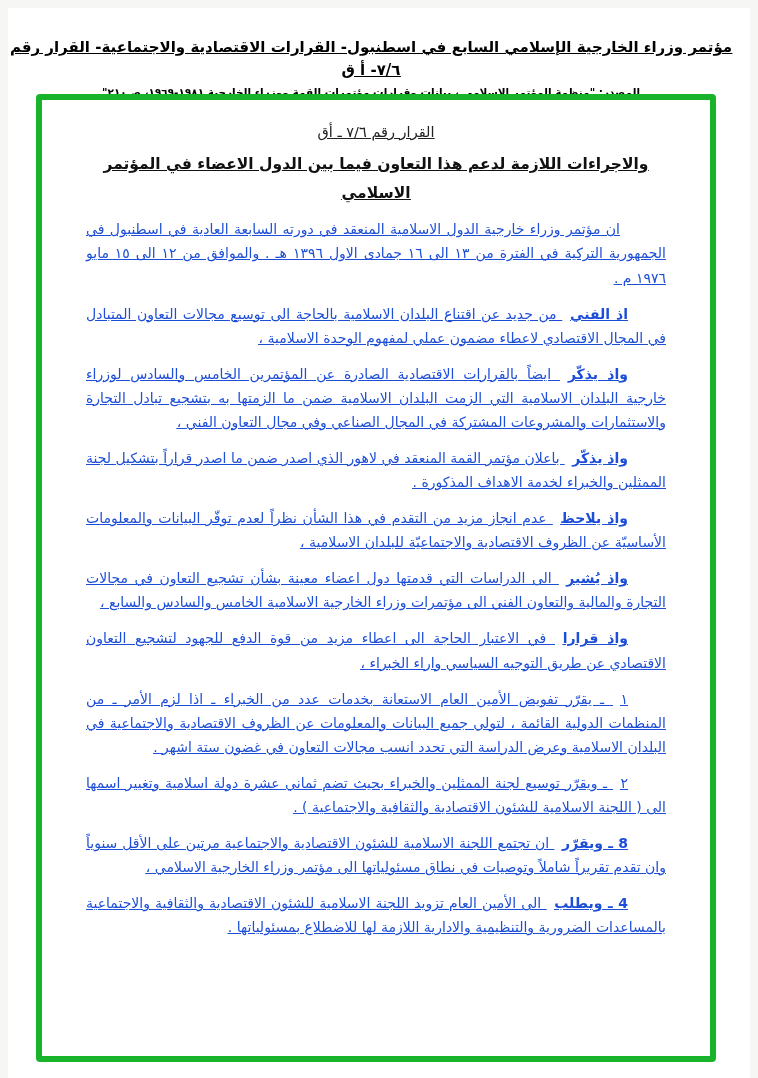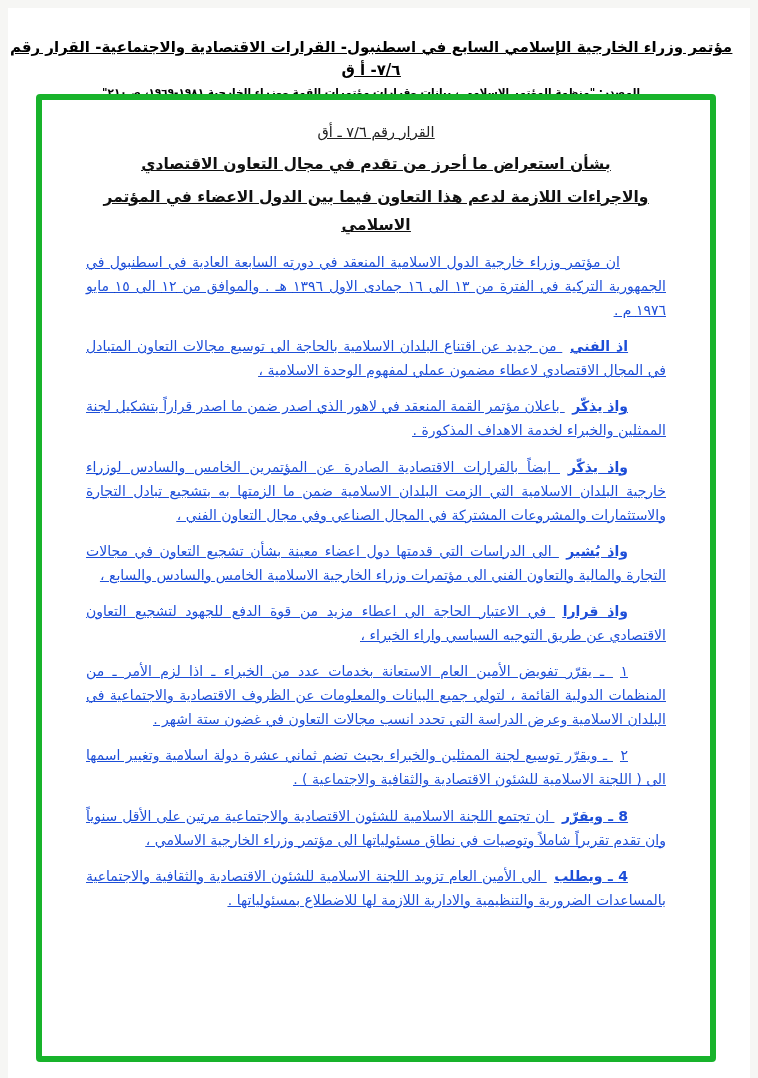--- a/index.html
+++ b/index.html
@@ -79,29 +79,29 @@
   <div class="doc-header">
     <div class="title-line">مؤتمر وزراء الخارجية الإسلامي السابع في اسطنبول- القرارات الاقتصادية والاجتماعية- القرار رقم ٧/٦- أ ق</div>
     <div class="source-line">المصدر: "منظمة المؤتمر الإسلامي ، بيانات وقرارات مؤتمرات القمة ووزراء الخارجية ١٩٦٩‎-‎١٩٨١، ص٢١٠"</div>
   </div>
 
   <div class="doc-card">
 
     <div class="res-number">القرار رقم ٧/٦ ـ أق</div>
 
     <div class="res-title">
-      <div>بشأن استعراض ما أحرز من تقدم في مجال التعاون الاقتصادي</div>
       <div>والاجراءات اللازمة لدعم هذا التعاون فيما بين الدول الاعضاء في المؤتمر الاسلامي</div>
     </div>
 
     <div class="body-text">
       <p class="para"><span class="lead"></span><span>ان مؤتمر وزراء خارجية الدول الاسلامية المنعقد في دورته السابعة العادية في اسطنبول في الجمهورية التركية في الفترة من ١٣ الى ١٦ جمادى الاول ١٣٩٦ هـ . والموافق من ١٢ الى ١٥ مايو ١٩٧٦ م .</span></p>
       <p class="para"><span class="lead">اذ الفني</span><span> من جديد عن اقتناع البلدان الاسلامية بالحاجة الى توسيع مجالات التعاون المتبادل في المجال الاقتصادي لاعطاء مضمون عملي لمفهوم الوحدة الاسلامية ،</span></p>
+      <p class="para"><span class="lead">واذ يذكّر</span><span> ايضاً بالقرارات الاقتصادية الصادرة عن المؤتمرين الخامس والسادس لوزراء خارجية البلدان الاسلامية التي الزمت البلدان الاسلامية ضمن ما الزمتها به بتشجيع تبادل التجارة والاستثمارات والمشروعات المشتركة في المجال الصناعي وفي مجال التعاون الفني ،</span></p>
       <p class="para"><span class="lead">واذ يذكّر</span><span> باعلان مؤتمر القمة المنعقد في لاهور الذي اصدر ضمن ما اصدر قراراً بتشكيل لجنة الممثلين والخبراء لخدمة الاهداف المذكورة .</span></p>
-      <p class="para"><span class="lead">واذ يذكّر</span><span> ايضاً بالقرارات الاقتصادية الصادرة عن المؤتمرين الخامس والسادس لوزراء خارجية البلدان الاسلامية التي الزمت البلدان الاسلامية ضمن ما الزمتها به بتشجيع تبادل التجارة والاستثمارات والمشروعات المشتركة في المجال الصناعي وفي مجال التعاون الفني ،</span></p>
+      <p class="para"><span class="lead">واذ يلاحظ</span><span> عدم انجاز مزيد من التقدم في هذا الشأن نظراً لعدم توفّر البيانات والمعلومات الأساسيّة عن الظروف الاقتصادية والاجتماعيّة للبلدان الاسلامية ،</span></p>
       <p class="para"><span class="lead">واذ يُشير</span><span> الى الدراسات التي قدمتها دول اعضاء معينة بشأن تشجيع التعاون في مجالات التجارة والمالية والتعاون الفني الى مؤتمرات وزراء الخارجية الاسلامية الخامس والسادس والسابع ،</span></p>
       <p class="para"><span class="lead">واذ قرارا</span><span> في الاعتبار الحاجة الى اعطاء مزيد من قوة الدفع للجهود لتشجيع التعاون الاقتصادي عن طريق التوجيه السياسي واراء الخبراء ،</span></p>
       <p class="para"><span class="lead"></span><span>١ ـ يقرّر تفويض الأمين العام الاستعانة بخدمات عدد من الخبراء ـ اذا لزم الأمر ـ من المنظمات الدولية القائمة ، لتولي جميع البيانات والمعلومات عن الظروف الاقتصادية والاجتماعية في البلدان الاسلامية وعرض الدراسة التي تحدد انسب مجالات التعاون في غضون ستة اشهر .</span></p>
       <p class="para"><span class="lead"></span><span>٢ ـ ويقرّر توسيع لجنة الممثلين والخبراء بحيث تضم ثماني عشرة دولة اسلامية وتغيير اسمها الى ( اللجنة الاسلامية للشئون الاقتصادية والثقافية والاجتماعية ) .</span></p>
       <p class="para"><span class="lead">8 ـ ويقرّر</span><span> ان تجتمع اللجنة الاسلامية للشئون الاقتصادية والاجتماعية مرتين على الأقل سنوياً وان تقدم تقريراً شاملاً وتوصيات في نطاق مسئولياتها الى مؤتمر وزراء الخارجية الاسلامي ،</span></p>
       <p class="para"><span class="lead">4 ـ ويطلب</span><span> الى الأمين العام تزويد اللجنة الاسلامية للشئون الاقتصادية والثقافية والاجتماعية بالمساعدات الضرورية والتنظيمية والادارية اللازمة لها للاضطلاع بمسئولياتها .</span></p>
     </div>
 
   </div>
 

